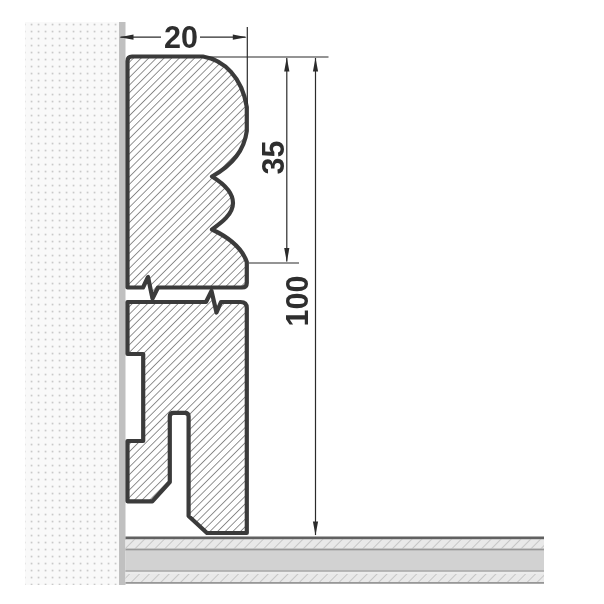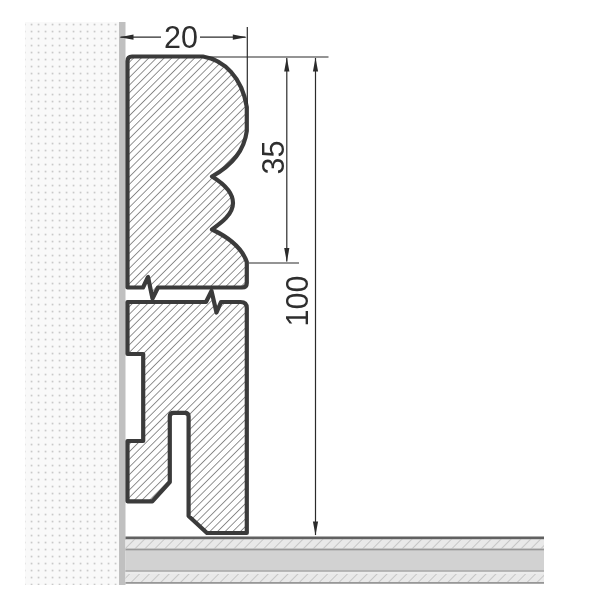--- a/index.html
+++ b/index.html
@@ -2,20 +2,21 @@
 <html><head>
 <meta charset="utf-8">
 <style>
   html,body{margin:0;padding:0;background:#ffffff;}
   .stage{
     position:relative;
     width:544px;height:604px;
     background:#f0abfc;
     overflow:hidden;
     font-family:"Liberation Sans",sans-serif;
+    font-weight:bold;
   }
   svg{display:block;}
   text.dim{
     font-family:"Liberation Sans",sans-serif;
     font-size:30.5px;
     fill:#2e2e2e;
   }
 </style>
 </head>
 <body>

